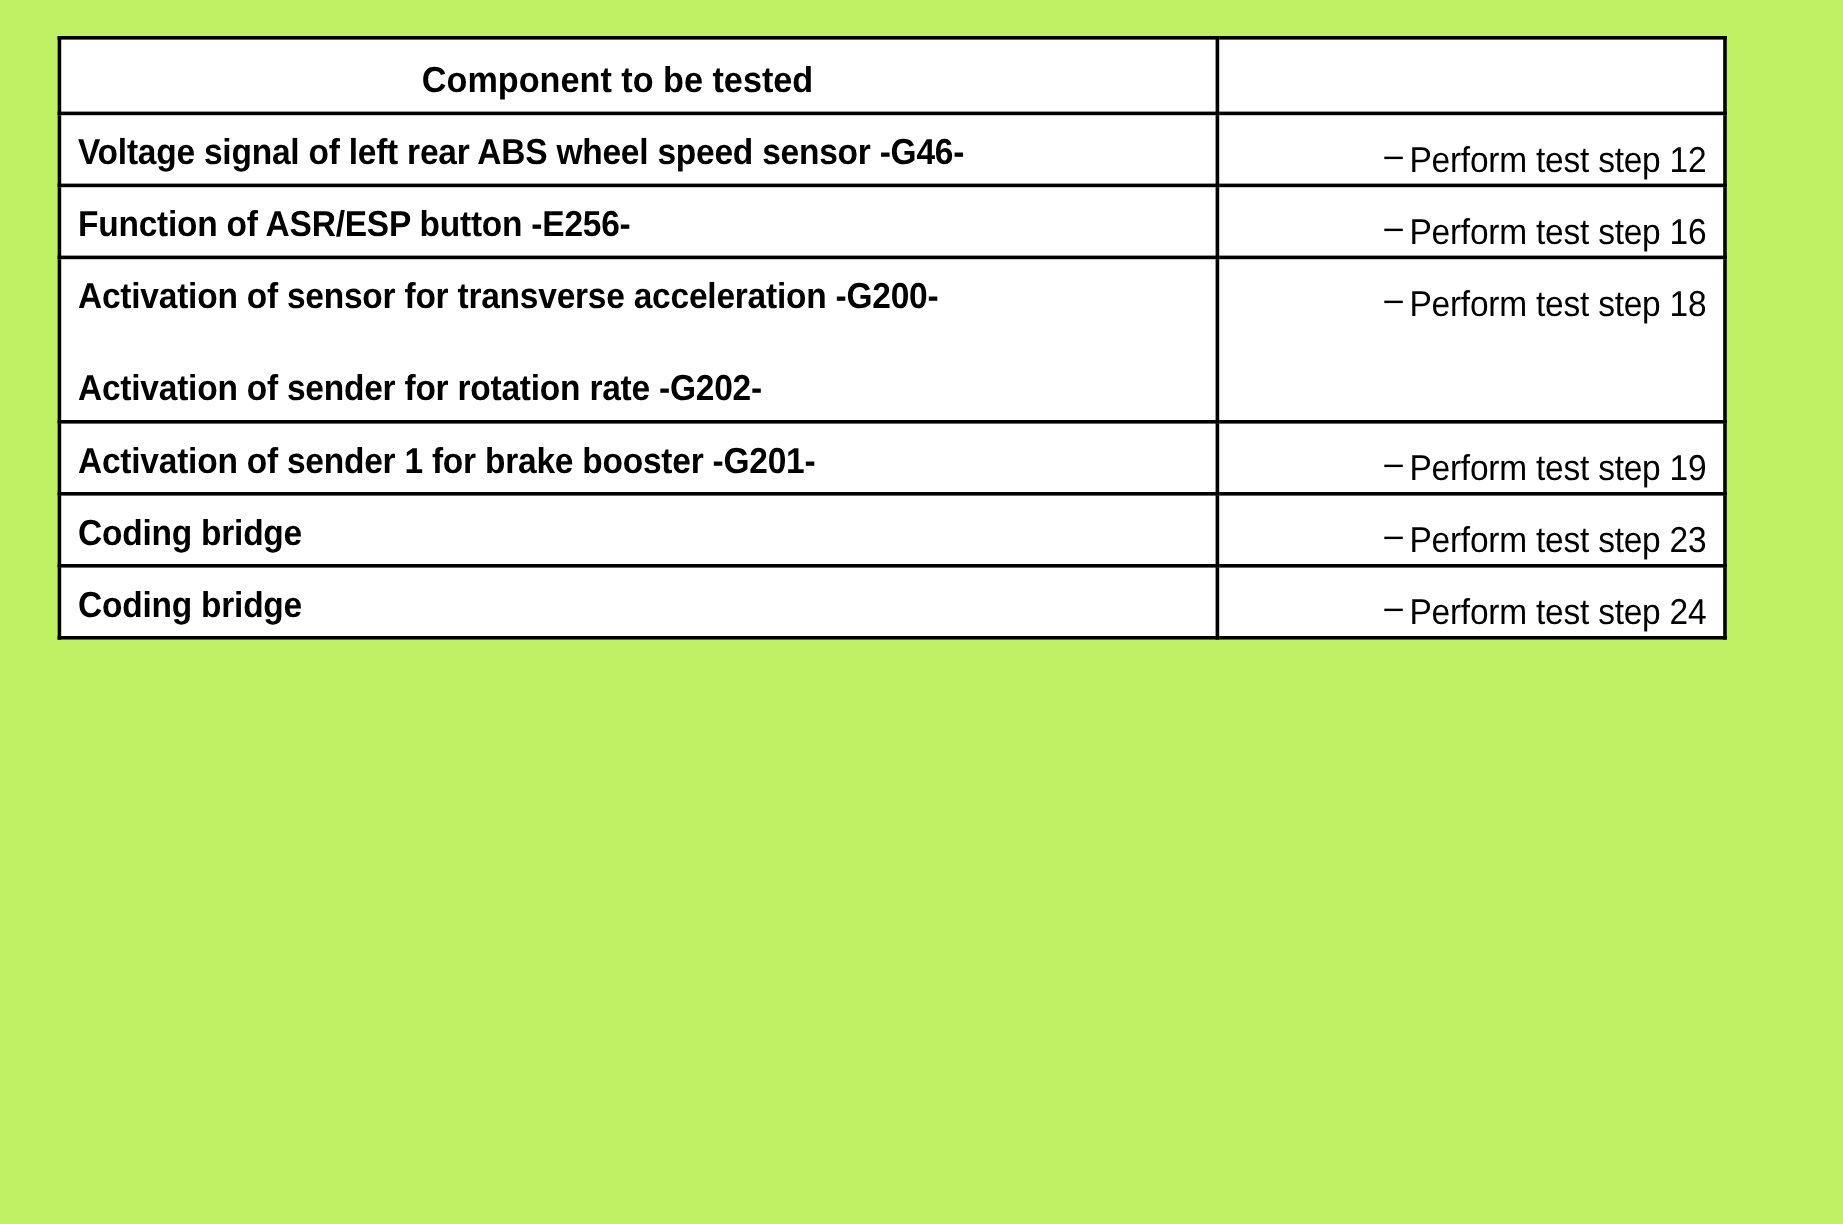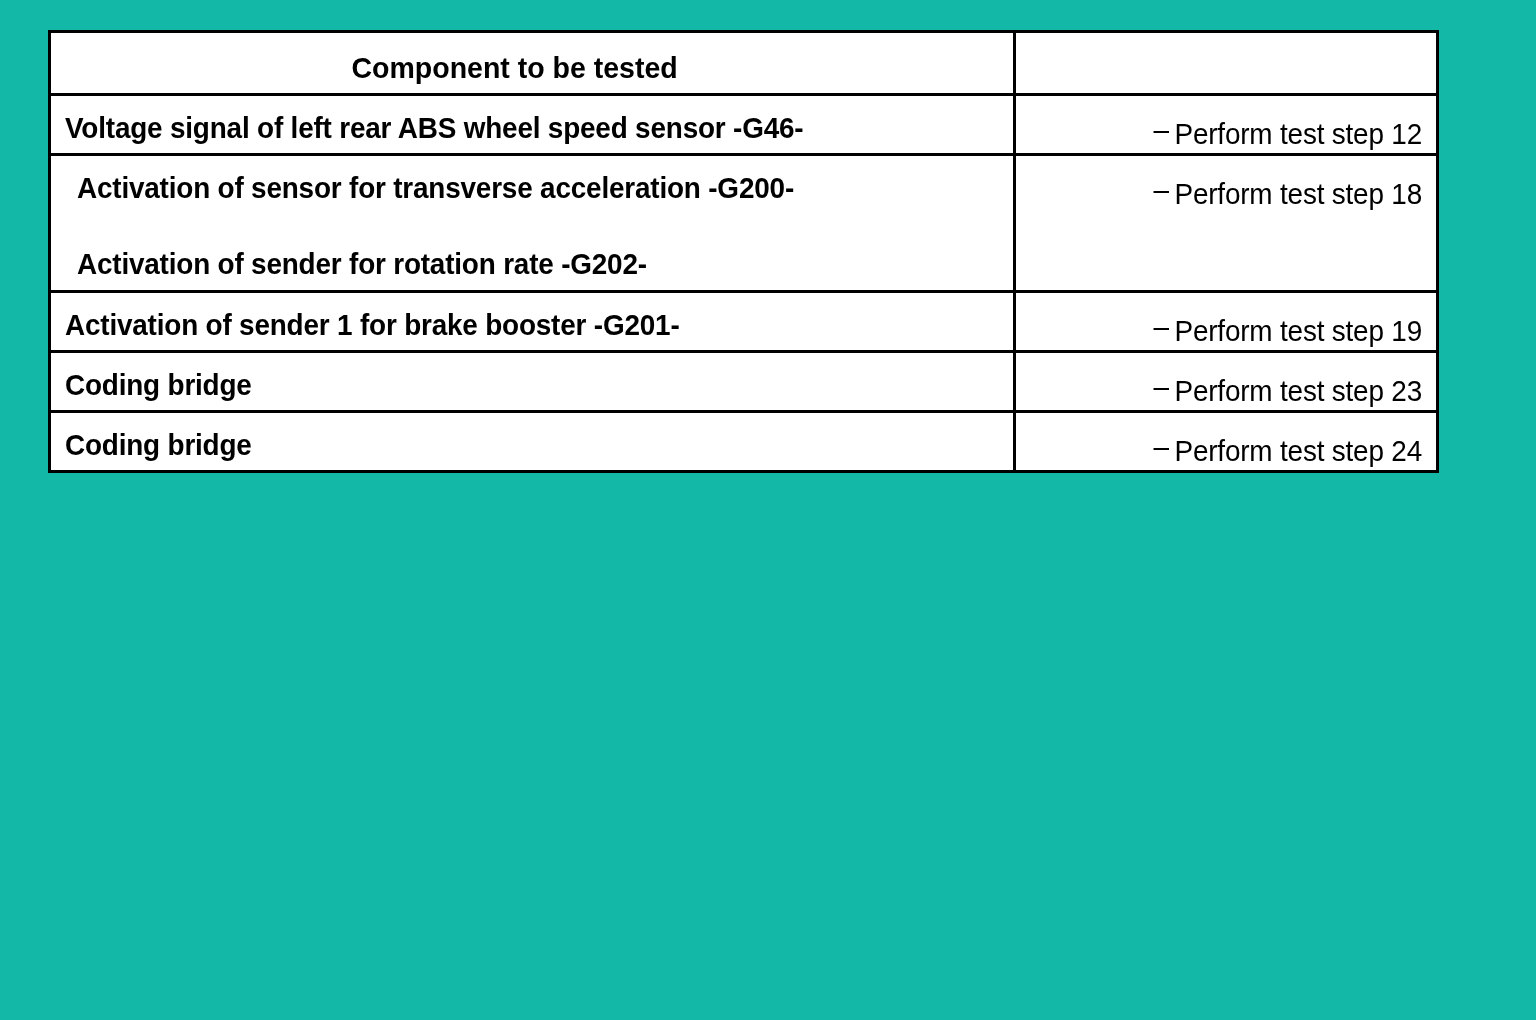--- a/index.html
+++ b/index.html
@@ -12,21 +12,21 @@
     height: 1020px;
     font-family: "Liberation Sans", "DejaVu Sans", sans-serif;
     color: #000000;
     overflow: hidden;
   }
 
   .page {
     position: relative;
     width: 1536px;
     height: 1020px;
-    background: #14b8a6;
+    background: #bef264;
   }
 
   .table-wrap {
     position: absolute;
     left: 48px;
     top: 30px;
     width: 1388px;
   }
 
   table.spec-table {
@@ -98,21 +98,20 @@
     vertical-align: 4px;
     margin-right: 6px;
     font-size: 30px;
     line-height: 1;
   }
 
   
   tr.tall-row > td { height: 134px; }
   .comp-cell-inner.tall {
     padding: 17px 16px 0 14px;
-    margin-left: 12px;
   }
   .comp-cell-inner.tall .cell-text + .cell-text {
     margin-top: 46px;
   }
 </style>
 </head>
 <body>
 
 <div class="page">
   <div class="table-wrap">
@@ -137,20 +136,32 @@
               <div class="comp-cell-inner">
                 <div class="cell-text">Voltage signal of left rear ABS wheel speed sensor -G46-</div>
               </div>
             </td>
             <td>
               <div class="act-cell-inner">
                 <div class="cell-text right"><span class="dash">–</span><span>Perform test step 12</span></div>
               </div>
             </td>
           </tr>
+          <tr class="data-row">
+            <td>
+              <div class="comp-cell-inner">
+                <div class="cell-text">Function of ASR/ESP button -E256-</div>
+              </div>
+            </td>
+            <td>
+              <div class="act-cell-inner">
+                <div class="cell-text right"><span class="dash">–</span><span>Perform test step 16</span></div>
+              </div>
+            </td>
+          </tr>
           <tr class="data-row tall-row">
             <td>
               <div class="comp-cell-inner tall">
                 <div class="cell-text">Activation of sensor for transverse acceleration -G200-</div>
                 <div class="cell-text">Activation of sender for rotation rate -G202-</div>
               </div>
             </td>
             <td>
               <div class="act-cell-inner">
                 <div class="cell-text right"><span class="dash">–</span><span>Perform test step 18</span></div>

